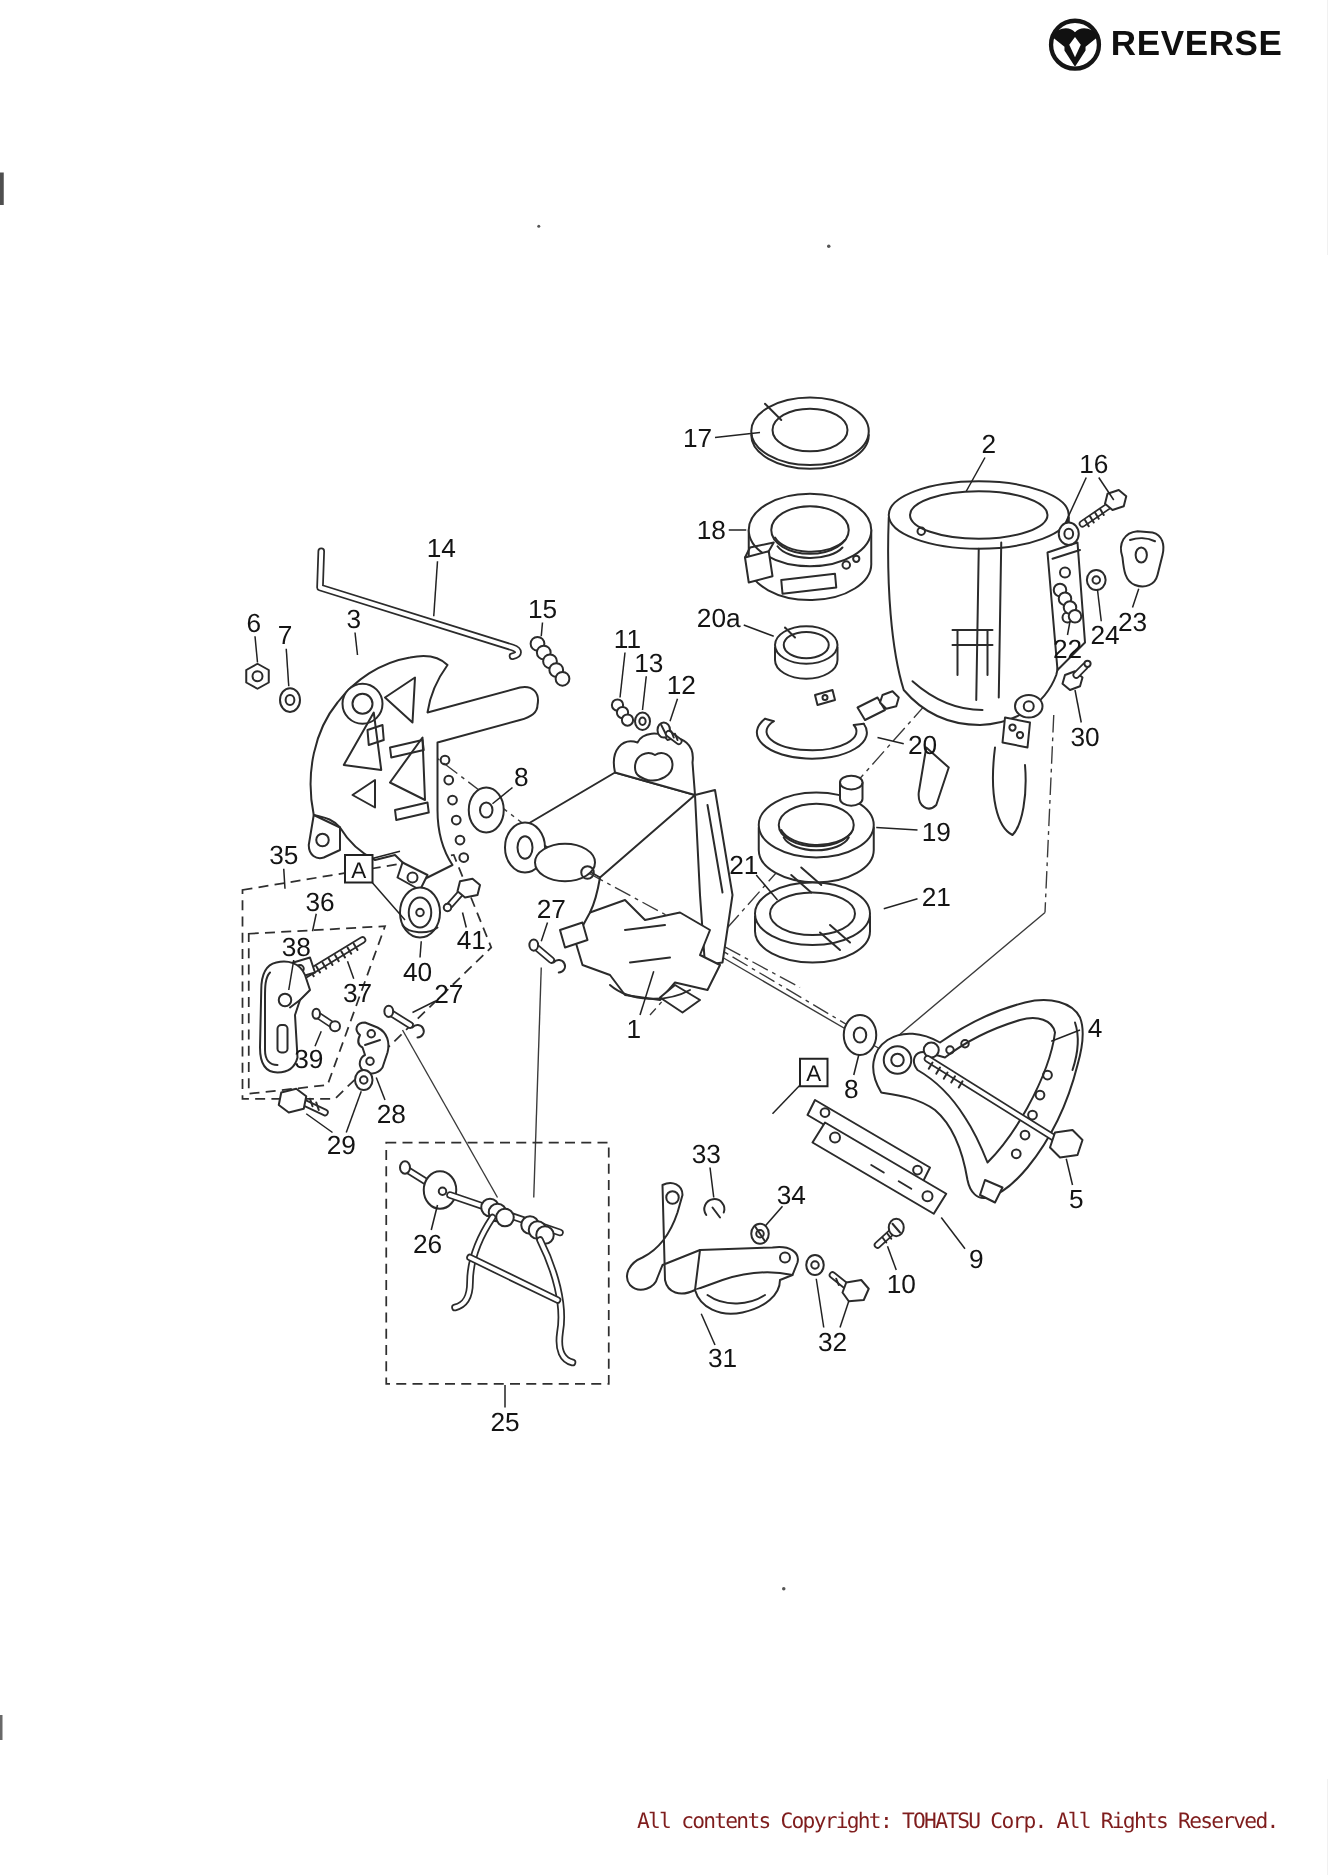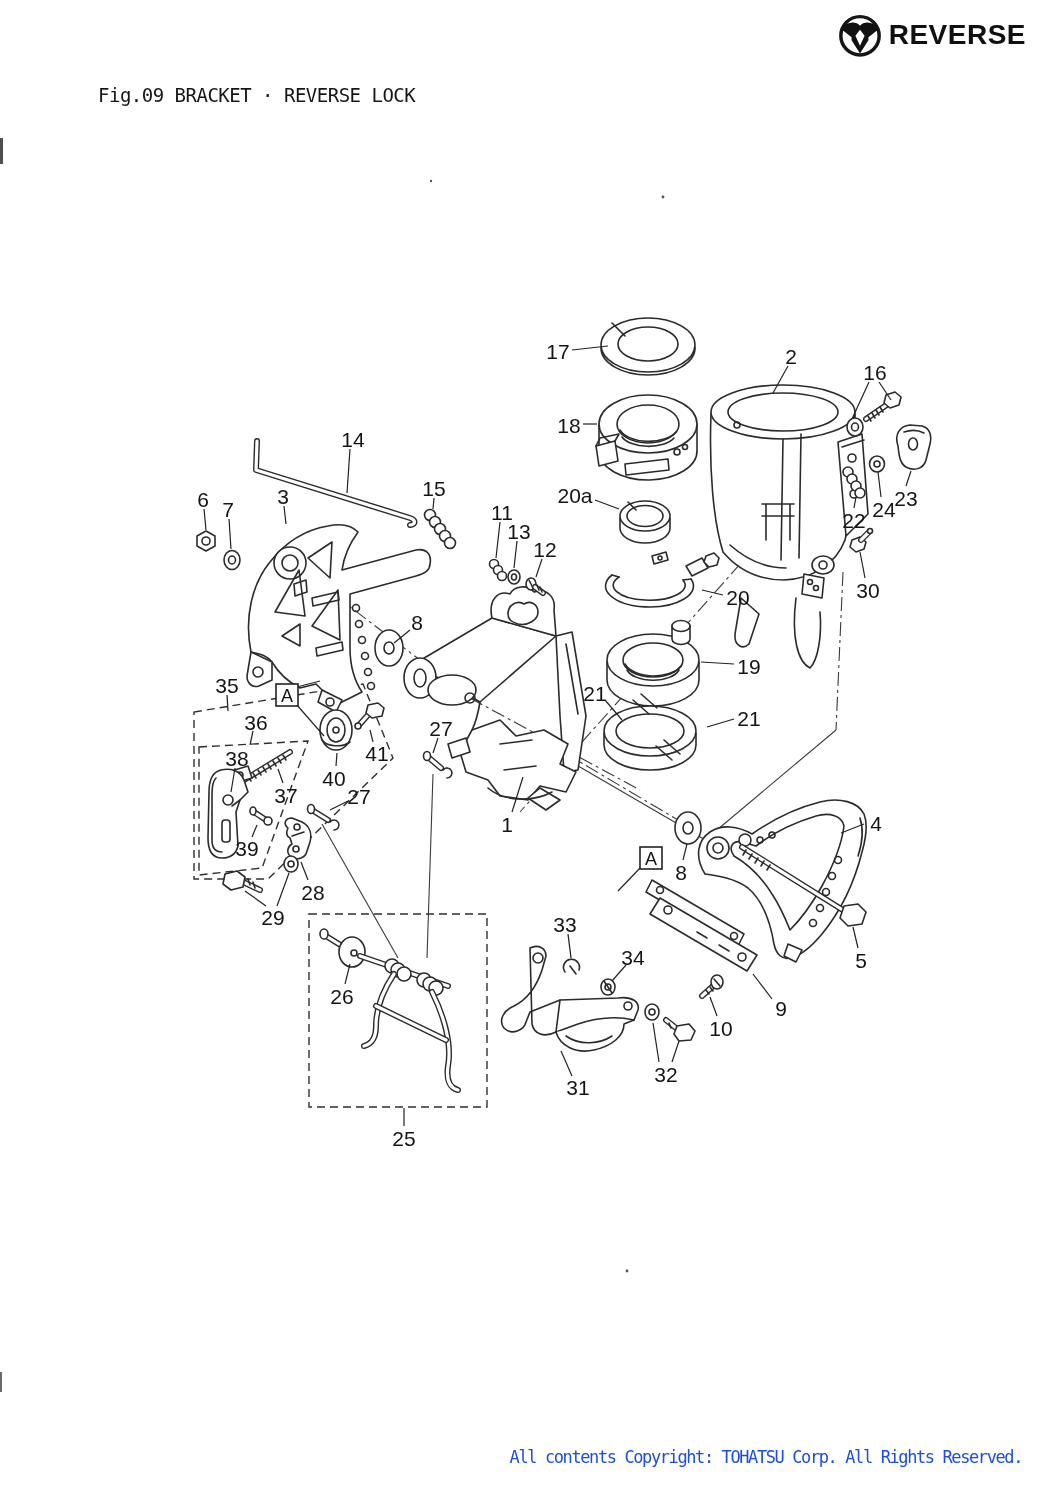--- a/index.html
+++ b/index.html
@@ -22,21 +22,21 @@
     position:absolute;top:12px;right:36px;
     display:flex;align-items:center;gap:6px;
   }
   .brand-name{
     font-family:"Liberation Sans",sans-serif;
     font-weight:bold;font-size:28px;letter-spacing:0.5px;color:#101010;
   }
   .copyright{
     position:absolute;top:1447px;right:40px;
     font-family:"DejaVu Sans Mono",monospace;
-    font-size:17px;letter-spacing:-1.4px;color:#1d4ed8;white-space:pre;
+    font-size:17px;letter-spacing:-1.4px;color:#7f1d1d;white-space:pre;
   }
   svg#diagram{position:absolute;left:0;top:0;}
   
   .art{stroke:#2b2b2b;stroke-width:1.6;fill:none;stroke-linecap:round;stroke-linejoin:round;}
   .axis{stroke:#3a3a3a;stroke-width:1.1;fill:none;stroke-dasharray:14 4 3 4;}
   .thin{stroke:#3a3a3a;stroke-width:1.1;fill:none;}
   .dashbox{stroke:#2f2f2f;stroke-width:1.4;fill:none;stroke-dasharray:8 5;}
   .tube-o{stroke:#2b2b2b;stroke-width:6;fill:none;stroke-linecap:round;stroke-linejoin:round;}
   .tube-i{stroke:#ffffff;stroke-width:3.2;fill:none;stroke-linecap:round;stroke-linejoin:round;}
   .leader{stroke:#222222;stroke-width:1.2;}
@@ -47,21 +47,20 @@
   .callout-num.boxed{font-size:18px;}
   .refbox{fill:#ffffff;stroke:#222222;stroke-width:1.6;}
   .speck{fill:#555555;stroke:none;}
   .edge-mark{position:absolute;background:#4f4f4f;}
 </style>
 </head>
 <body>
 
 <div class="page">
 
-  <div class="fig-title">Fig.09 BRACKET · REVERSE LOCK</div>
 
   <div class="brand">
     <svg width="46" height="46" viewBox="0 0 60 60">
       <circle cx="30" cy="31" r="25" fill="none" stroke="#151515" stroke-width="4.5"></circle>
       <path fill="#111111" d="M5,22 C12,13 24,11 30,18 C36,11 48,13 55,22 L41,33 L41,37 L30,54 L19,37 L19,33 Z"></path>
       <path fill="#ffffff" d="M30,23 L36,31 L30,44 L24,31 Z"></path>
     </svg>
     <span class="brand-name">REVERSE</span>
   </div>
 

